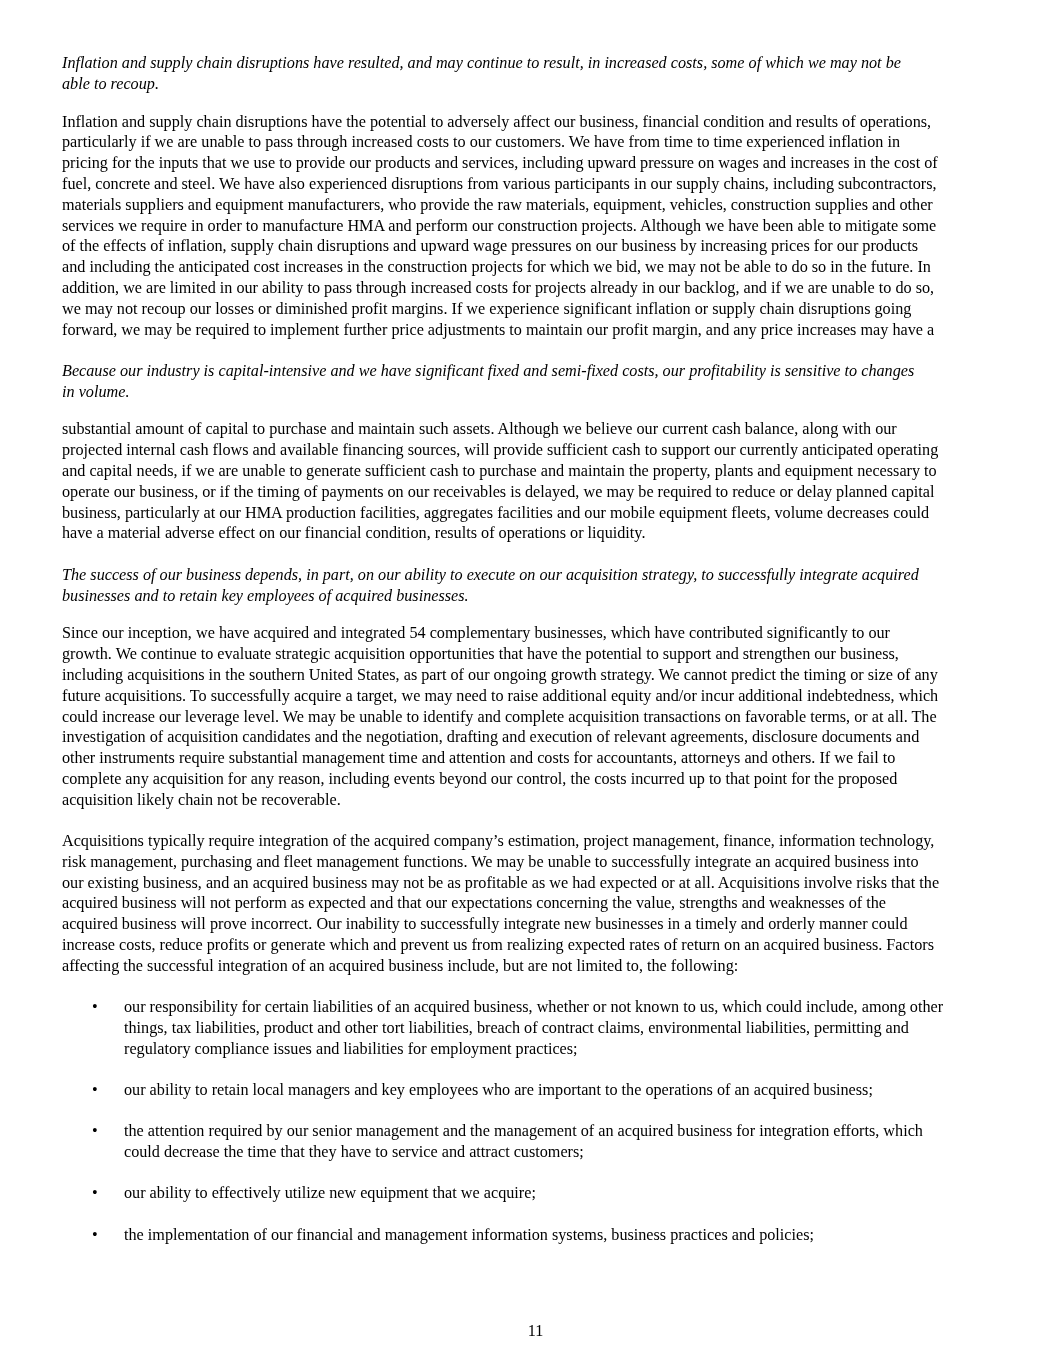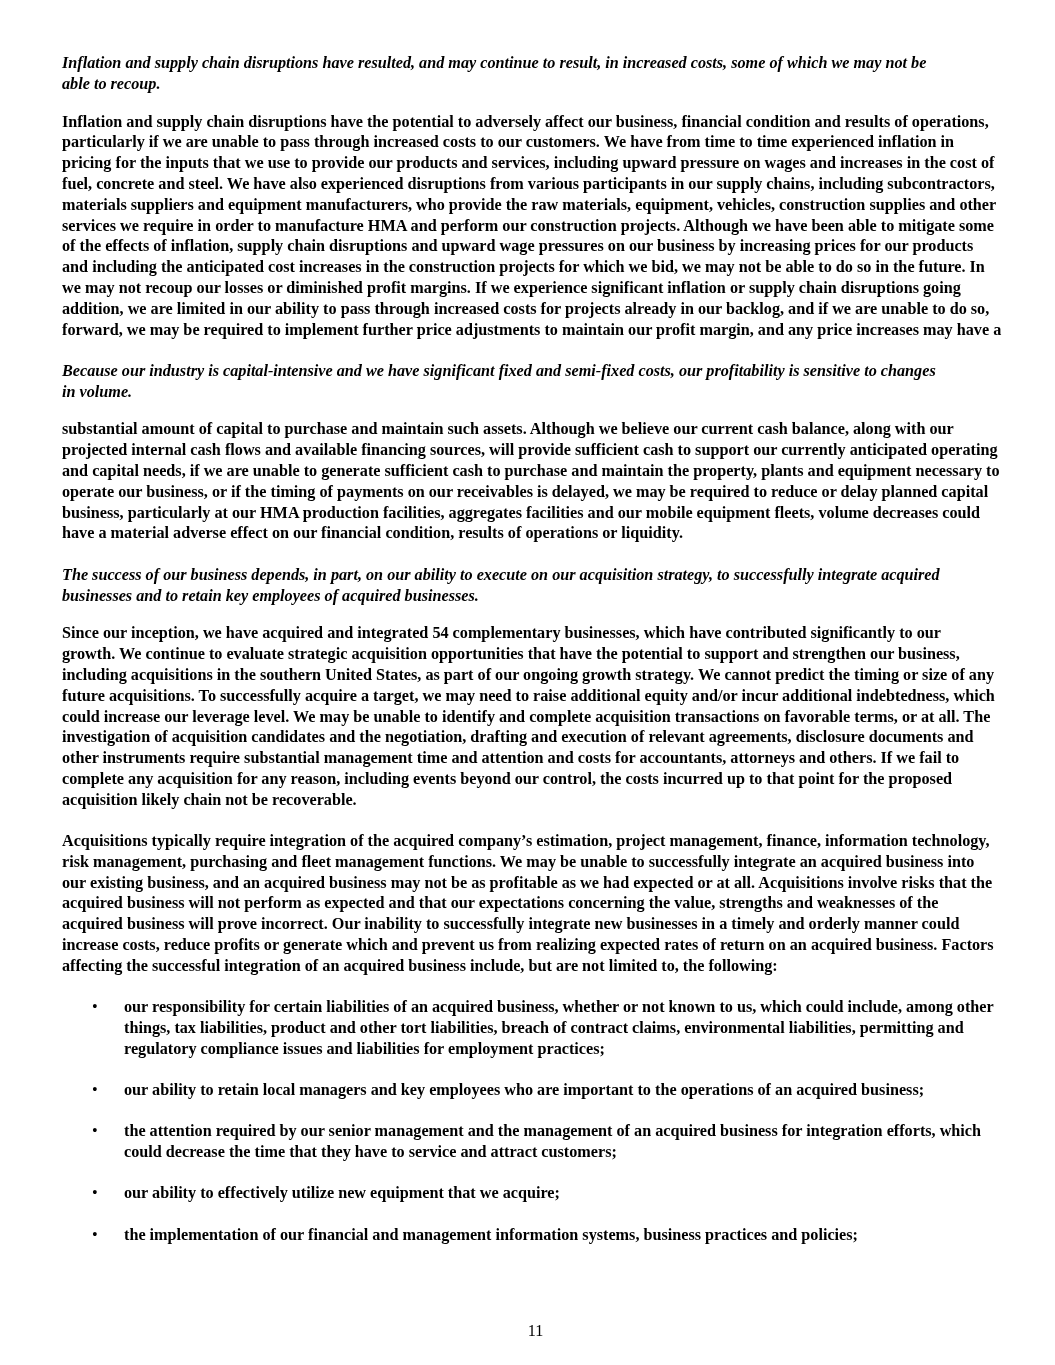--- a/index.html
+++ b/index.html
@@ -20,24 +20,23 @@
       position: absolute;
       left: 62px;
       top: 53px;
       width: 940px;
     }
     .line {
       display: block;
       white-space: nowrap;
       height: 20.8px;
       line-height: 20.8px;
-      font-weight: bold;
     }
     .heading .line {
-      font-weight: bold;
+      font-weight: normal;
       font-style: italic;
     }
     .block {
       margin: 0;
     }
     .gap {
       height: 20.5px;
     }
     .gap-small {
       height: 17px;
@@ -75,22 +74,22 @@
   <div class="gap-small"></div>
   <div class="block">
     <span class="line">Inflation and supply chain disruptions have the potential to adversely affect our business, financial condition and results of operations,</span>
     <span class="line">particularly if we are unable to pass through increased costs to our customers. We have from time to time experienced inflation in</span>
     <span class="line">pricing for the inputs that we use to provide our products and services, including upward pressure on wages and increases in the cost of</span>
     <span class="line">fuel, concrete and steel. We have also experienced disruptions from various participants in our supply chains, including subcontractors,</span>
     <span class="line">materials suppliers and equipment manufacturers, who provide the raw materials, equipment, vehicles, construction supplies and other</span>
     <span class="line">services we require in order to manufacture HMA and perform our construction projects. Although we have been able to mitigate some</span>
     <span class="line">of the effects of inflation, supply chain disruptions and upward wage pressures on our business by increasing prices for our products</span>
     <span class="line">and including the anticipated cost increases in the construction projects for which we bid, we may not be able to do so in the future. In</span>
+    <span class="line">addition, we are limited in our ability to pass through increased costs for projects already in our backlog, and if we are unable to do so,</span>
     <span class="line">we may not recoup our losses or diminished profit margins. If we experience significant inflation or supply chain disruptions going</span>
-    <span class="line">addition, we are limited in our ability to pass through increased costs for projects already in our backlog, and if we are unable to do so,</span>
     <span class="line">forward, we may be required to implement further price adjustments to maintain our profit margin, and any price increases may have a</span>
   </div>
   <div class="gap"></div>
 
   <div class="block heading">
     <span class="line">Because our industry is capital-intensive and we have significant fixed and semi-fixed costs, our profitability is sensitive to changes</span>
     <span class="line">in volume.</span>
   </div>
   <div class="gap-small"></div>
   <div class="block">

